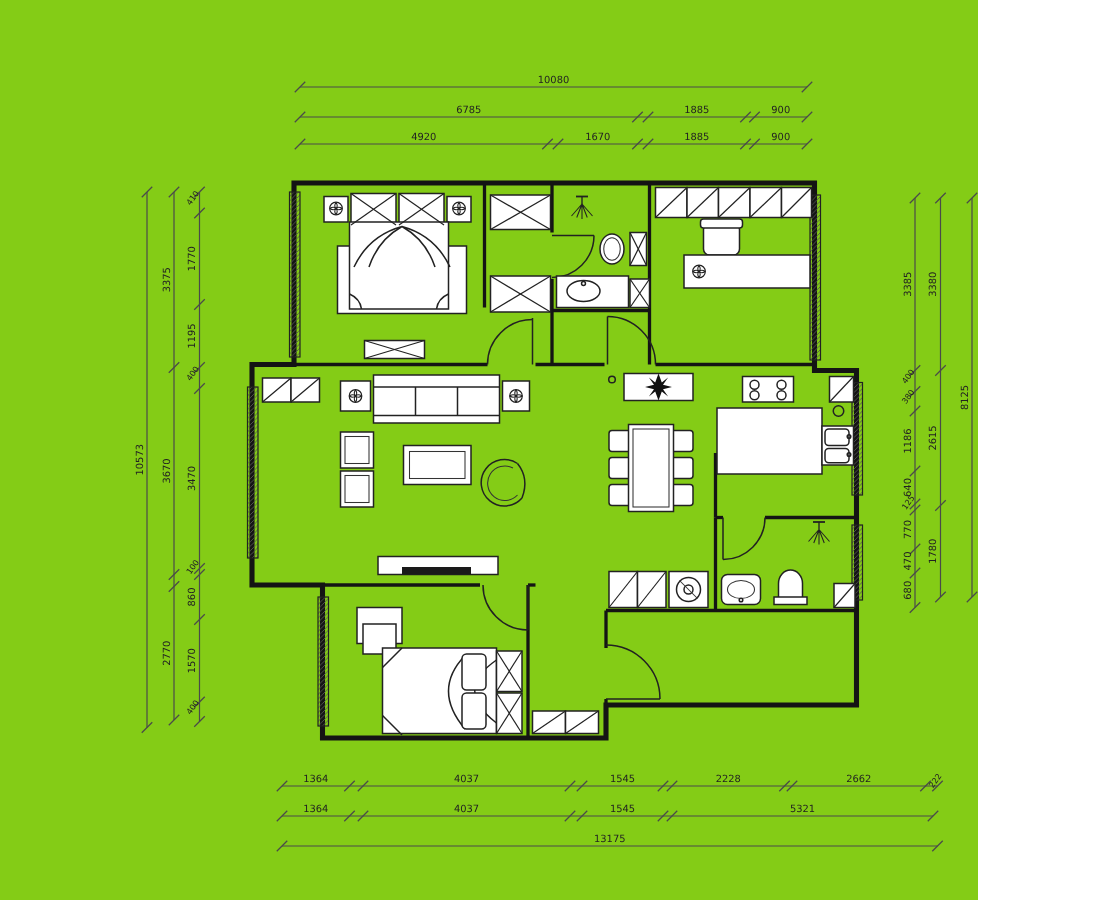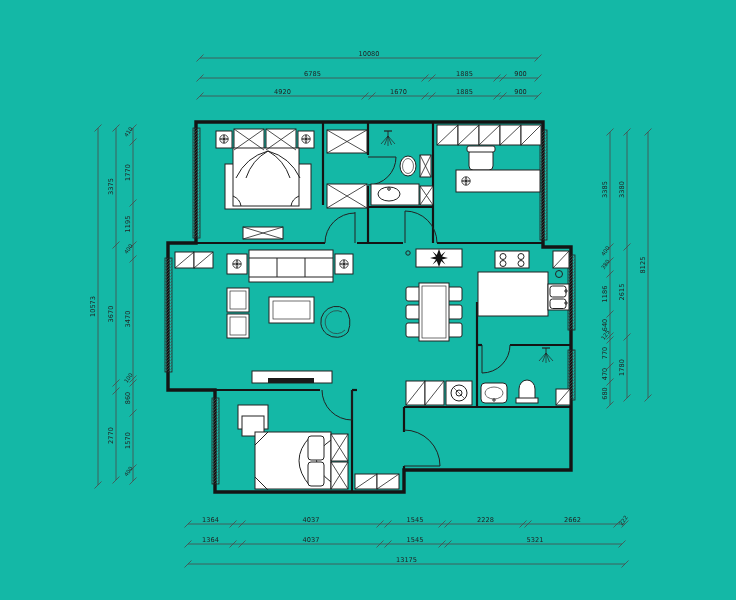--- a/index.html
+++ b/index.html
@@ -1,16 +1,16 @@
 <!DOCTYPE html>
 <html><head>
 <meta charset="utf-8">
 <style>
   html,body{margin:0;padding:0;background:#ffffff;}
-  .stage{position:relative;width:736px;height:600px;background:#14b8a6;overflow:hidden;
+  .stage{position:relative;width:652px;height:600px;background:#84cc16;overflow:hidden;
          font-family:"DejaVu Sans",sans-serif;}
   .wall-ext{fill:none;stroke:#141414;stroke-width:3.4;stroke-linejoin:miter;}
   .wall-int{fill:none;stroke:#141414;stroke-width:2.2;}
   .furn{fill:#ffffff;stroke:#222222;stroke-width:1;}
   .furnln{fill:none;stroke:#222222;stroke-width:1;}
   .thin{fill:none;stroke:#333333;stroke-width:0.7;}
   .fx{stroke:#222222;stroke-width:0.8;}
   .win{fill:url(#hatch);stroke:#222222;stroke-width:0.8;}
   .door{fill:none;stroke:#222222;stroke-width:1;}
   .dark{fill:#1a1a1a;stroke:none;}

